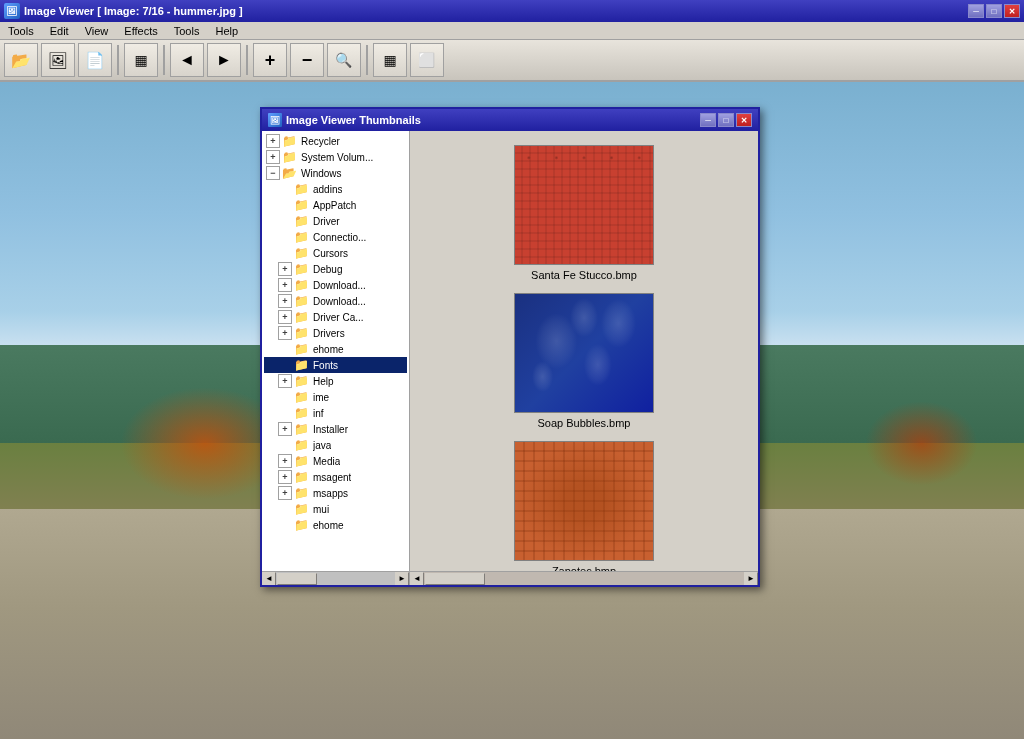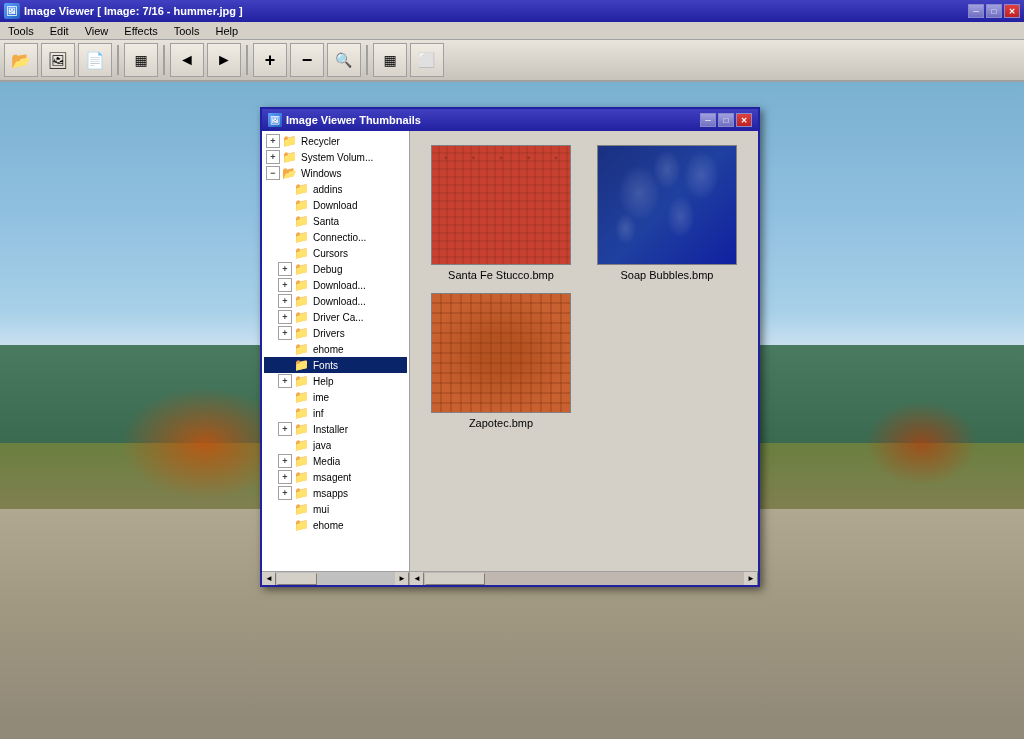--- a/index.html
+++ b/index.html
@@ -280,21 +280,21 @@
     .thumb-panel {
       flex: 1;
       background: #d4d0c8;
       overflow: hidden;
       display: flex;
       flex-direction: column;
     }
     .thumb-content {
       flex: 1;
       display: grid;
-      grid-template-columns: 1fr 1fr;
+      grid-template-columns: 1fr;
       grid-template-rows: auto auto;
       gap: 0;
       padding: 8px;
       overflow: auto;
       align-content: start;
     }
     .thumb-item {
       display: flex;
       flex-direction: column;
       align-items: center;
@@ -510,27 +510,27 @@
 
             <div class="tree-item" style="padding-left:14px;">
               <div class="tree-expander empty"></div>
               <span class="tree-folder-icon">📁</span>
               <span class="tree-label">addins</span>
             </div>
 
             <div class="tree-item" style="padding-left:14px;">
               <div class="tree-expander empty"></div>
               <span class="tree-folder-icon">📁</span>
-              <span class="tree-label">Download</span>
-            </div>
-
-            <div class="tree-item" style="padding-left:14px;">
-              <div class="tree-expander empty"></div>
-              <span class="tree-folder-icon">📁</span>
-              <span class="tree-label">Santa</span>
+              <span class="tree-label">AppPatch</span>
+            </div>
+
+            <div class="tree-item" style="padding-left:14px;">
+              <div class="tree-expander empty"></div>
+              <span class="tree-folder-icon">📁</span>
+              <span class="tree-label">Driver</span>
             </div>
 
             <div class="tree-item" style="padding-left:14px;">
               <div class="tree-expander empty"></div>
               <span class="tree-folder-icon">📁</span>
               <span class="tree-label">Connectio...</span>
             </div>
 
             <div class="tree-item" style="padding-left:14px;">
               <div class="tree-expander empty"></div>

